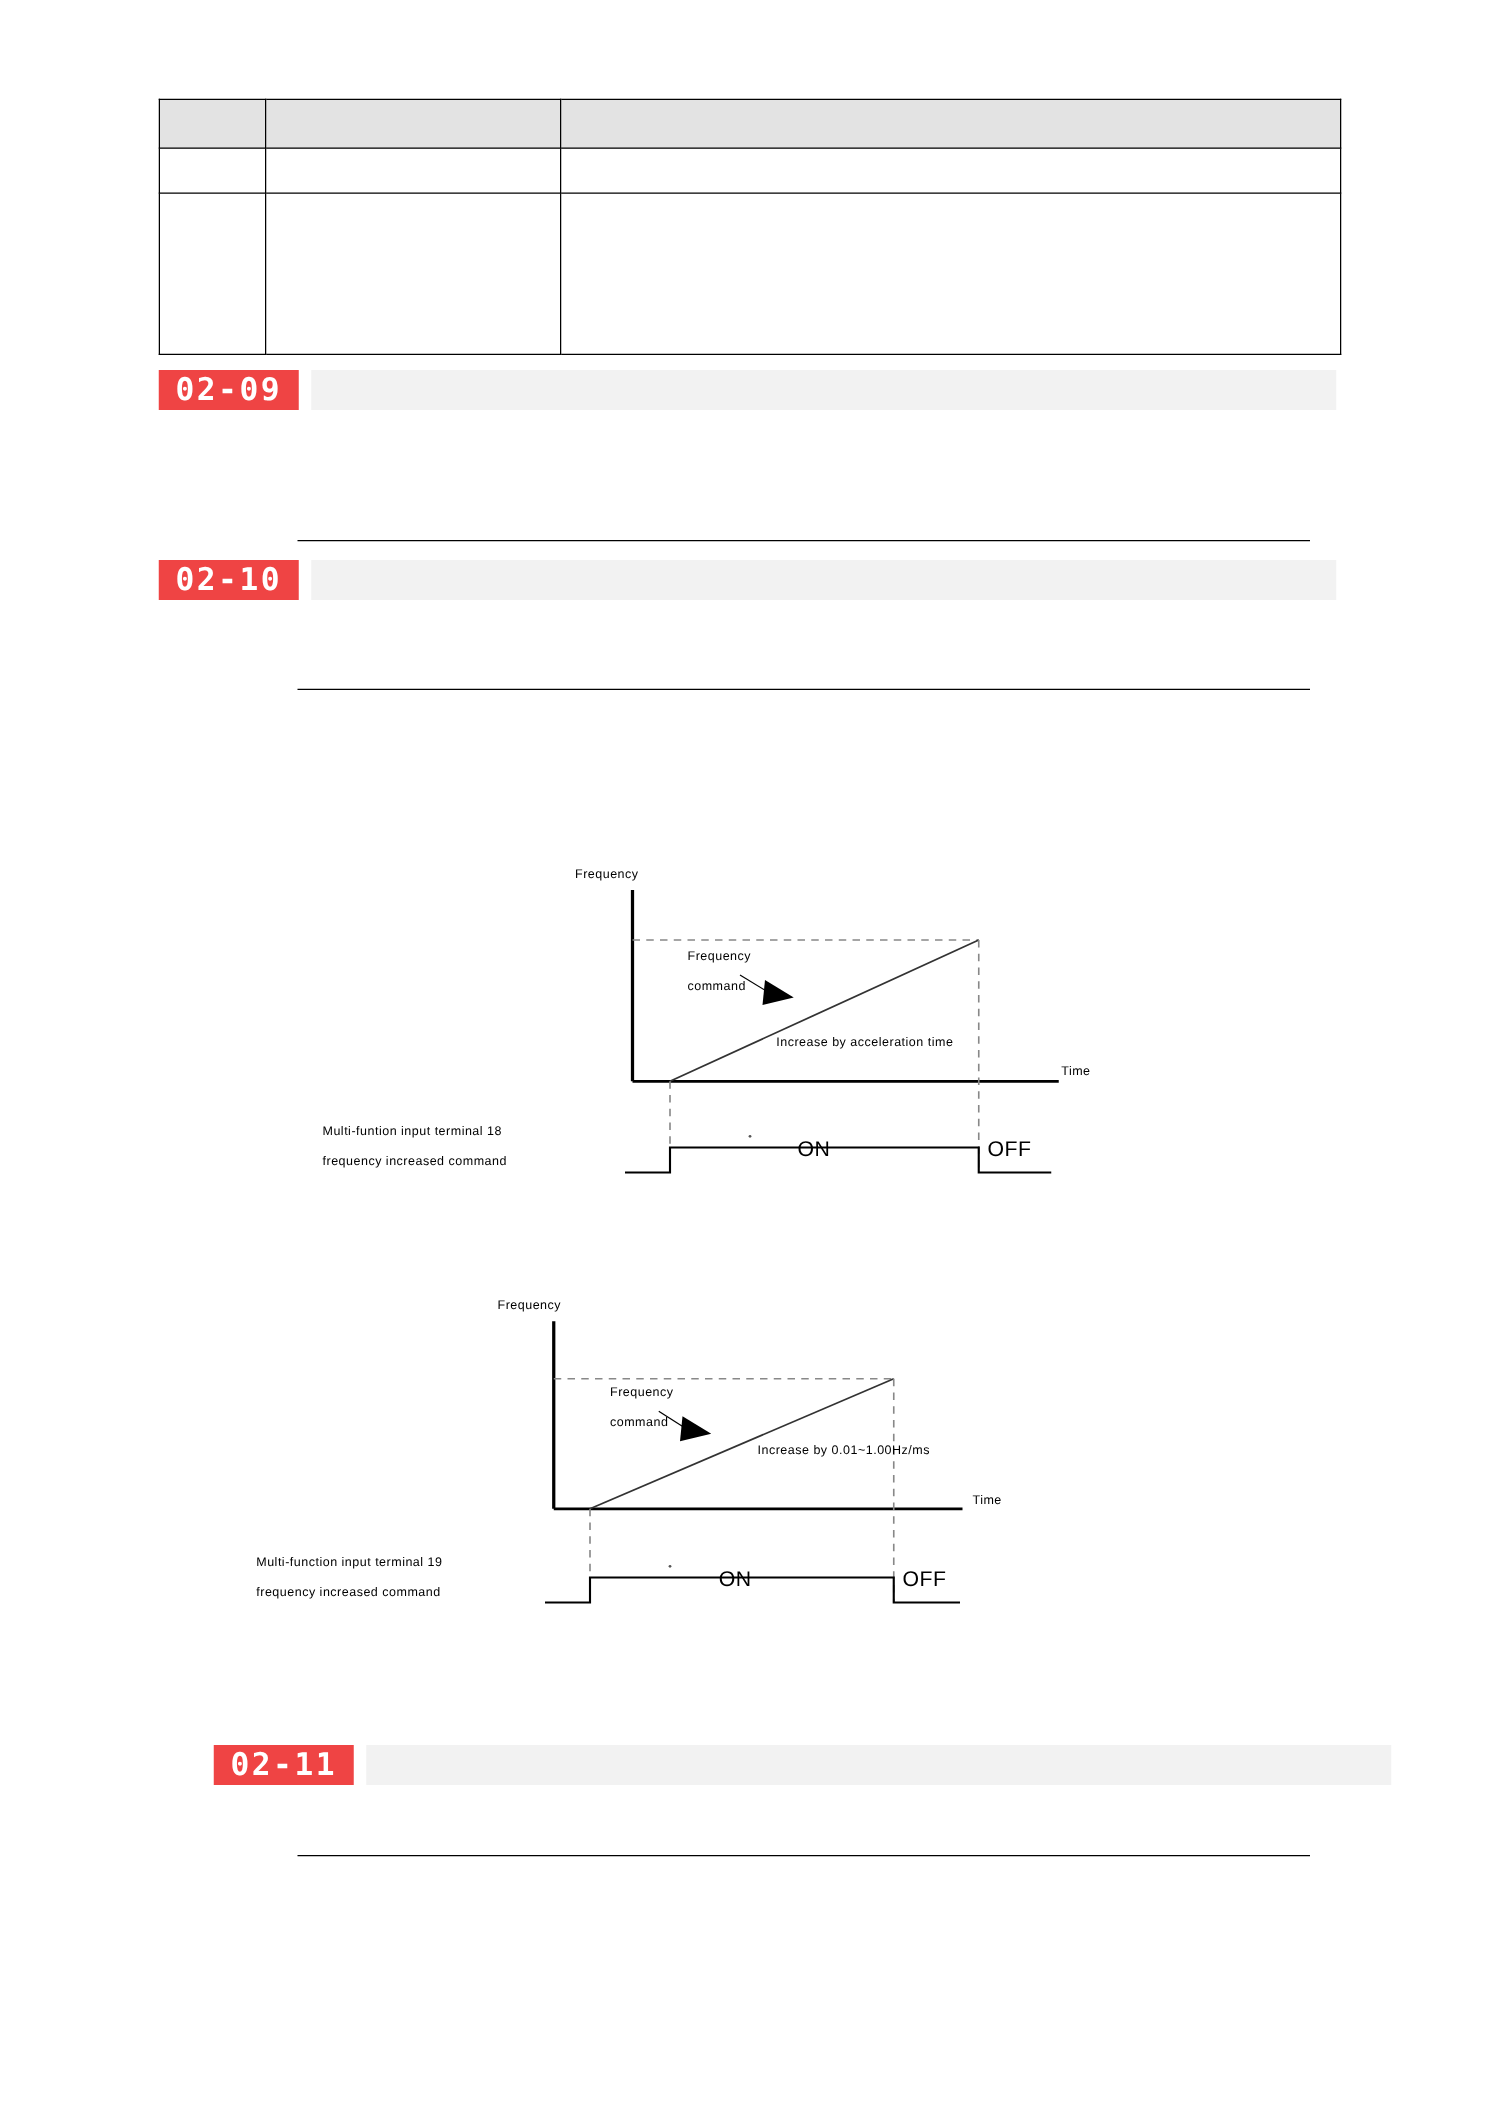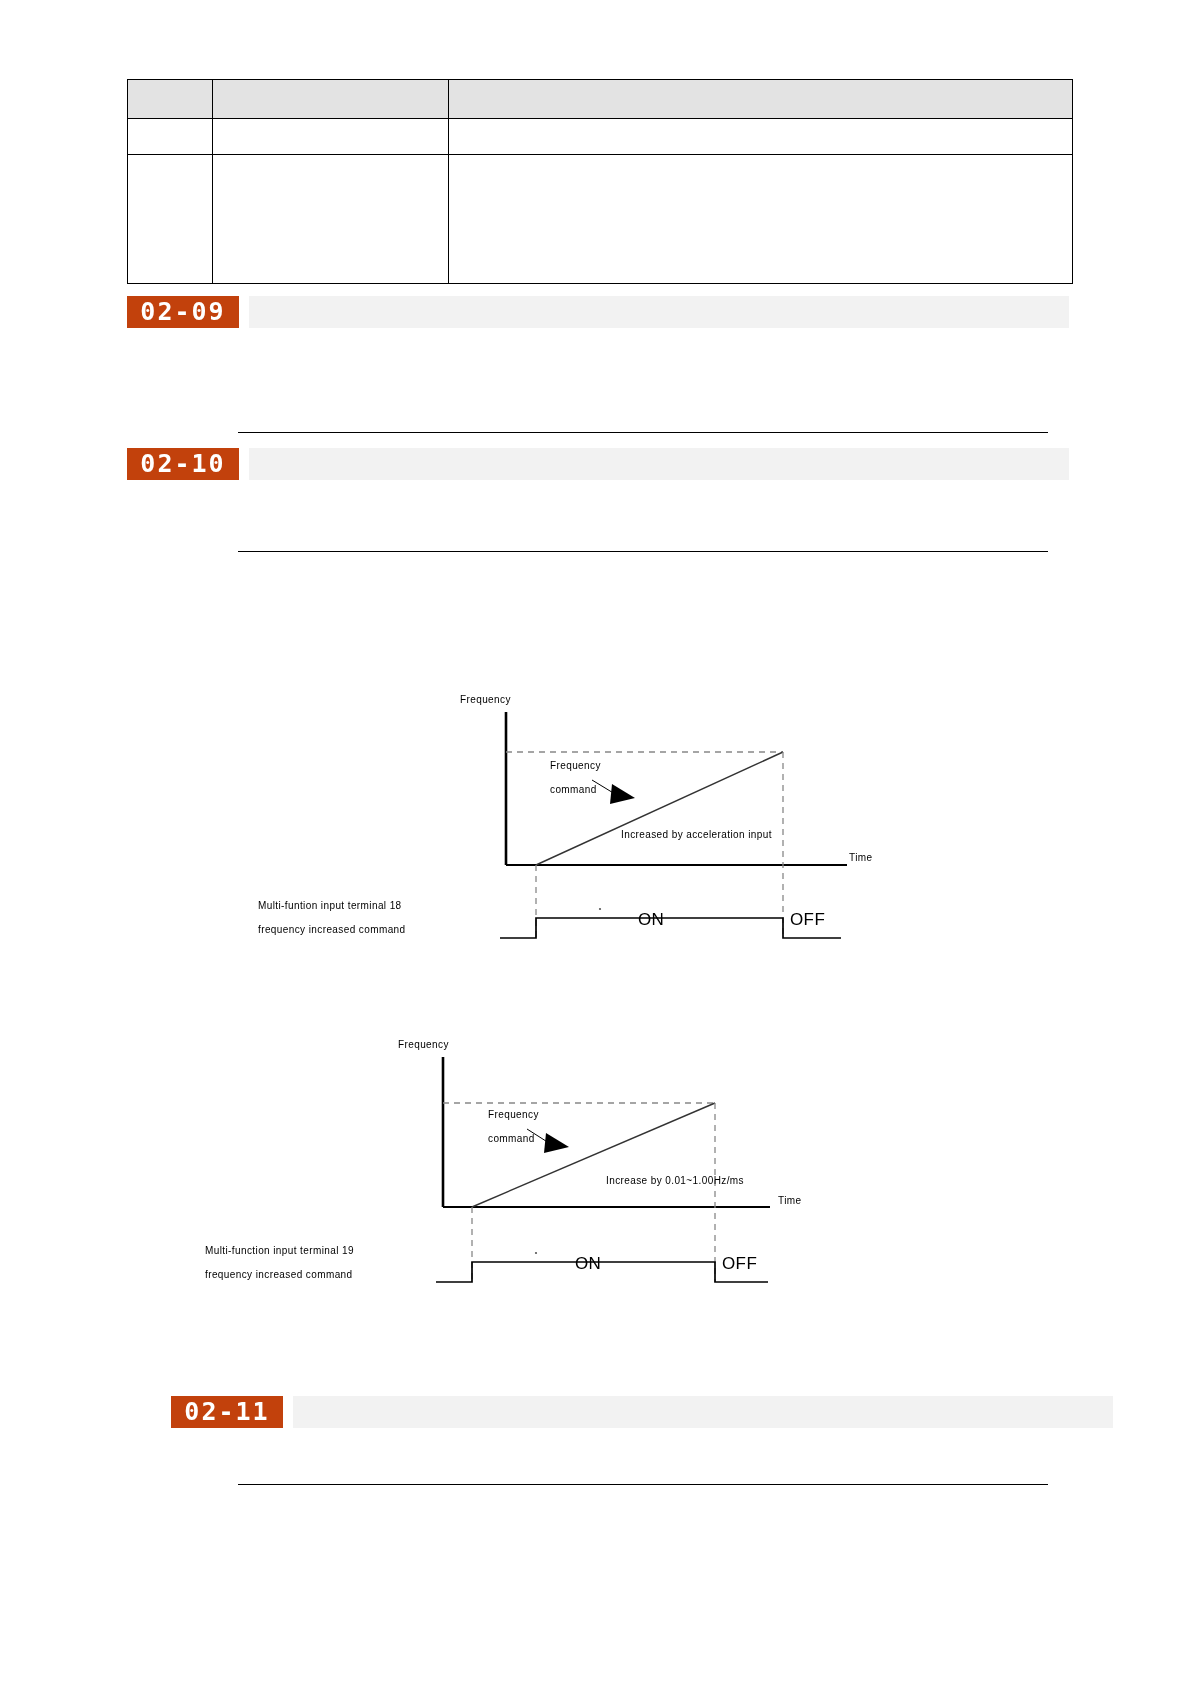--- a/index.html
+++ b/index.html
@@ -57,21 +57,21 @@
     left: 127px;
     width: 942px;
     height: 32px;
   }
   .lcd-badge {
     position: absolute;
     left: 0;
     top: 0;
     width: 112px;
     height: 32px;
-    background: #c2410c;
+    background: #ef4444;
     color: #ffffff;
     font-family: "DejaVu Sans Mono", monospace;
     font-size: 25px;
     font-weight: bold;
     letter-spacing: 2px;
     line-height: 32px;
     text-align: center;
     box-sizing: border-box;
   }
   .param-bar {
@@ -168,21 +168,21 @@
 
       <path d="M 245 248 L 281 248 L 281 228 L 528 228 L 528 248 L 586 248" fill="none" stroke="#000000" stroke-width="1.7"></path>
 
       <circle cx="345" cy="219" r="1.1" fill="#555555"></circle>
     </svg>
 
     <span class="dtext" style="left:205px; top:4px;">Frequency</span>
     <span class="dtext" style="left:594px; top:162px;">Time</span>
     <span class="dtext" style="left:295px; top:70px;">Frequency</span>
     <span class="dtext" style="left:295px; top:94px;">command</span>
-    <span class="dtext" style="left:366px; top:139px;">Increased by acceleration input</span>
+    <span class="dtext" style="left:366px; top:139px;">Increase by acceleration time</span>
     <span class="dtext" style="left:3px; top:210px;">Multi-funtion input terminal 18</span>
     <span class="dtext" style="left:3px; top:234px;">frequency increased command</span>
     <span class="dtext small" style="left:383px; top:220px;">ON</span>
     <span class="dtext small" style="left:535px; top:220px;">OFF</span>
   </div>
 
   <div class="diagram" style="left:200px; top:1035px; width:660px; height:270px;">
     <svg width="660" height="270" viewBox="0 0 660 270">
 
       <line x1="243" y1="22" x2="243" y2="172" stroke="#000000" stroke-width="2.6"></line>
@@ -202,21 +202,21 @@
 
       <path d="M 236 247 L 272 247 L 272 227 L 515 227 L 515 247 L 568 247" fill="none" stroke="#000000" stroke-width="1.7"></path>
 
       <circle cx="336" cy="218" r="1.1" fill="#555555"></circle>
     </svg>
 
     <span class="dtext" style="left:198px; top:4px;">Frequency</span>
     <span class="dtext" style="left:578px; top:160px;">Time</span>
     <span class="dtext" style="left:288px; top:74px;">Frequency</span>
     <span class="dtext" style="left:288px; top:98px;">command</span>
-    <span class="dtext" style="left:406px; top:140px;">Increase by 0.01~1.00Hz/ms</span>
+    <span class="dtext" style="left:406px; top:120px;">Increase by 0.01~1.00Hz/ms</span>
     <span class="dtext" style="left:5px; top:210px;">Multi-function input terminal 19</span>
     <span class="dtext" style="left:5px; top:234px;">frequency increased command</span>
     <span class="dtext small" style="left:375px; top:219px;">ON</span>
     <span class="dtext small" style="left:522px; top:219px;">OFF</span>
   </div>
 
   <div class="param-block" style="top:1396px;margin-left:44px;">
     <div class="lcd-badge">02-11</div>
     <div class="param-bar"></div>
   </div>

